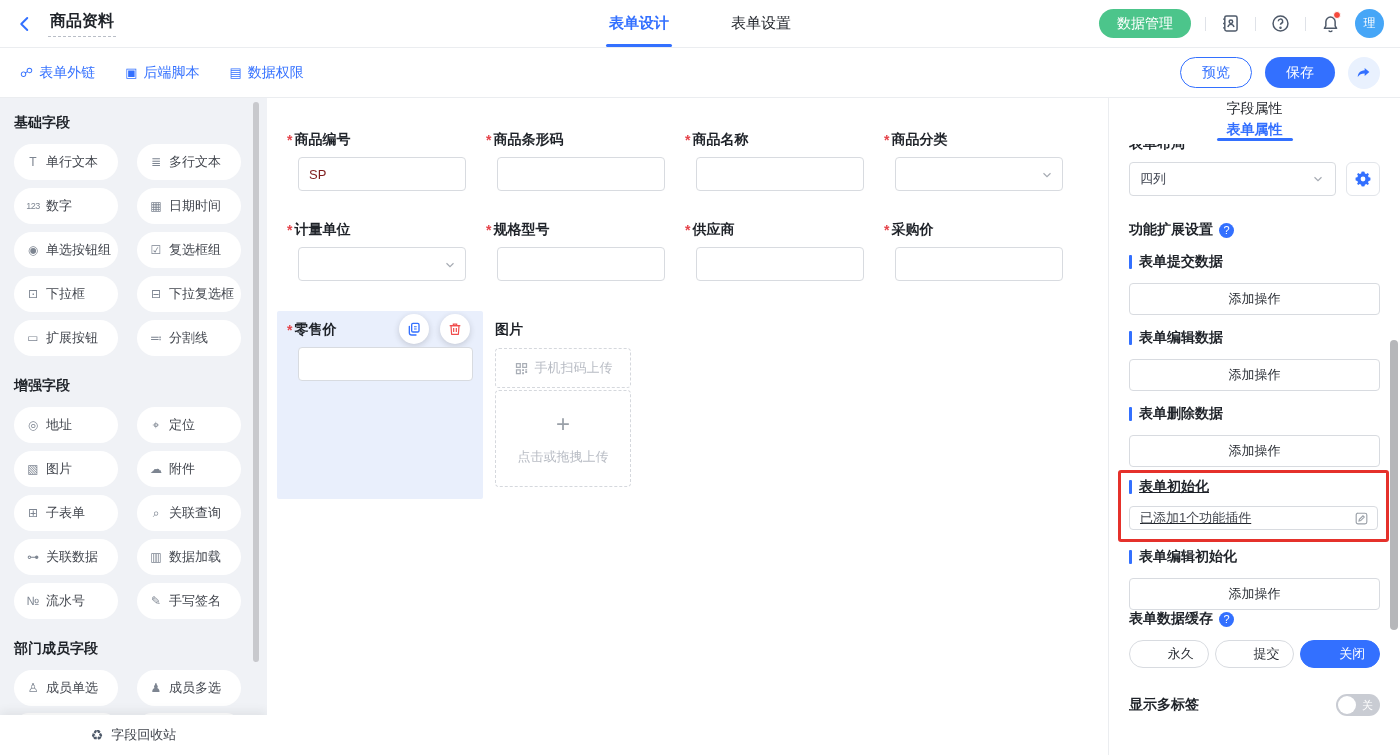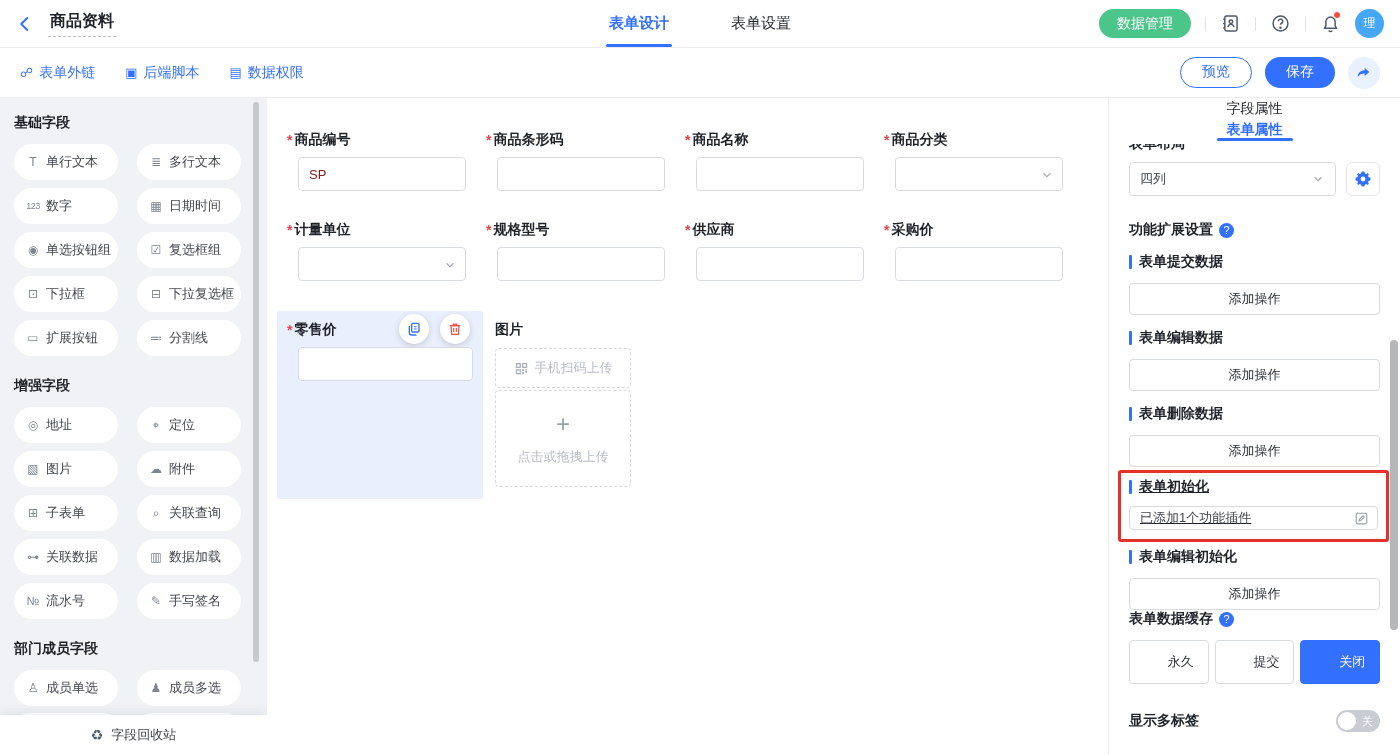--- a/index.html
+++ b/index.html
@@ -26,21 +26,21 @@
     background:#f5483b; border:1px solid #fff; border-radius:50%; }
   .avatar { width:29px; height:29px; border-radius:50%; background:#46a6f7; color:#fff;
     font-size:12px; display:flex; align-items:center; justify-content:center; cursor:pointer; }
 
   
   .toolbar { height:50px; background:#fff; border-bottom:1px solid #ebedf0;
     display:flex; align-items:center; padding:0 20px; }
   .tb-left { display:flex; gap:30px; }
   .tb-link { display:flex; align-items:center; gap:6px; color:#3370ff; font-size:14px; cursor:pointer; }
   .tb-link .g { font-size:13px; }
-  .tb-right { margin-left:auto; display:flex; align-items:flex-start; gap:13px; }
+  .tb-right { margin-left:auto; display:flex; align-items:center; gap:13px; }
   .btn-outline { height:31px; padding:0 21px; border:1px solid #3370ff; color:#3370ff; background:#fff;
     border-radius:16px; font-size:14px; font-family:inherit; cursor:pointer; }
   .btn-primary { height:31px; padding:0 21px; background:#3370ff; color:#fff; border:none;
     border-radius:16px; font-size:14px; font-family:inherit; cursor:pointer; }
   .share-btn { width:32px; height:32px; border-radius:50%; background:#e9f1fe;
     display:flex; align-items:center; justify-content:center; cursor:pointer; }
 
   
   .bodyrow { display:flex; height:657px; }
 
@@ -109,21 +109,21 @@
   .p-sec-h .bar { width:3px; height:14px; background:#3370ff; border-radius:1px; margin-right:7px; }
   .p-btn { display:block; width:100%; height:32px; margin-top:12px; border:1px solid #d8dbe0;
     border-radius:4px; background:#fff; font-size:13px; color:#2b2f36; font-family:inherit; cursor:pointer; }
   .red-box { border:3px solid #e5312b; border-radius:3px; margin:3px -9px 0 -11px; padding:5px 8px 9px;text-decoration:underline; }
   .red-box .p-sec-h { margin-top:0; }
   .plugin-box { margin-top:10px; height:24px; border:1px solid #d8dbe0; border-radius:4px; cursor:pointer;
     display:flex; align-items:center; justify-content:space-between; padding:0 8px 0 10px; font-size:13px; color:#42464e; }
   .after-red { margin-top:6px; }
   .cache-t { }
   .cache-row { display:flex; gap:6px; margin-top:12px; }
-  .c-btn { flex:1; height:44px; border:1px solid #d8dbe0; border-radius:4px; background:#fff;
+  .c-btn { flex:1; height:28px; border:1px solid #d8dbe0; border-radius:16px; background:#fff;
     font-size:13px; color:#2b2f36; display:flex; align-items:center; justify-content:center; cursor:pointer;padding-left:24px; }
   .c-btn.active { background:#3370ff; border-color:#3370ff; color:#fff; }
   .mt-row { display:flex; align-items:center; justify-content:space-between; margin-top:26px; }
   .toggle { width:44px; height:22px; border-radius:11px; background:#c9ccd3; position:relative; cursor:pointer; }
   .knob { position:absolute; left:2px; top:2px; width:18px; height:18px; border-radius:50%; background:#fff; }
   .t-label { position:absolute; right:7px; top:50%; transform:translateY(-50%); color:#fff; font-size:11px; }
   .p-scroll { position:absolute; right:2px; top:242px; width:8px; height:290px; background:#b6b7ba; border-radius:4px; }
 </style>
 </head>
 <body>

